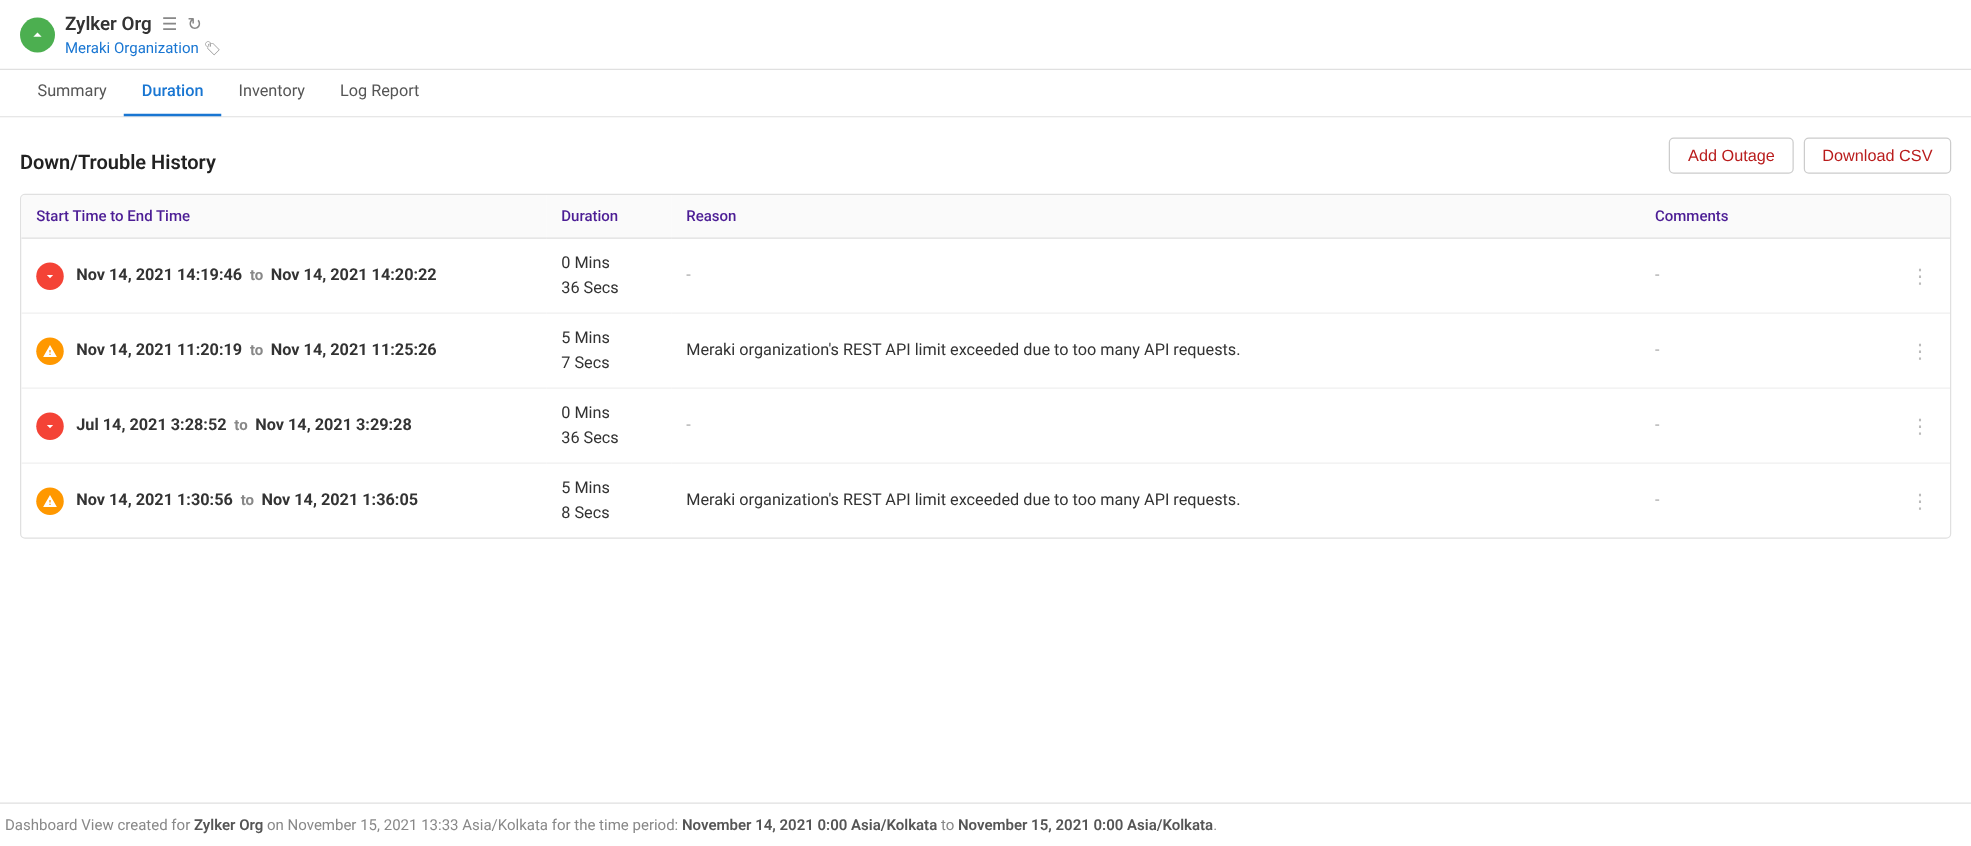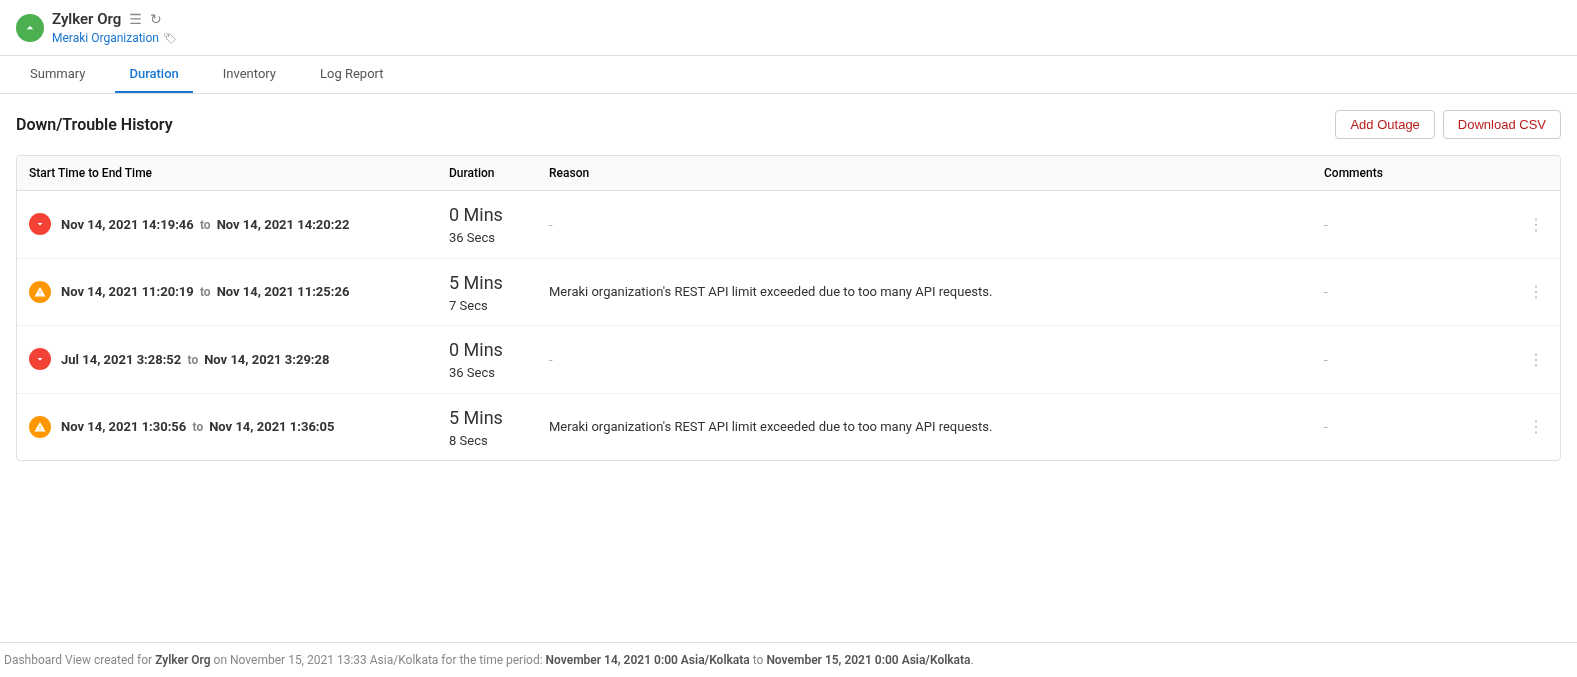--- a/index.html
+++ b/index.html
@@ -14,57 +14,57 @@
     .org-name { font-size: 15px; font-weight: 600; color: #333; }
     .header-icon { cursor: pointer; font-size: 14px; color: #888; }
     .org-subtitle { font-size: 12px; color: #1976d2; margin-top: 3px; display: flex; align-items: center; gap: 4px; }
     .org-title-group { display: flex; flex-direction: column; }
     .tag-icon { color: #888; font-size: 11px; }
     .header-right { display: flex; align-items: center; gap: 10px; }
     .time-dropdown { border: 1px solid #ccc; border-radius: 4px; padding: 5px 10px; font-size: 13px; background: #fff; cursor: pointer; display: flex; align-items: center; gap: 6px; }
     .incident-chat-btn { border: 1px solid #ccc; border-radius: 4px; padding: 5px 12px; font-size: 13px; background: #fff; cursor: pointer; display: flex; align-items: center; gap: 6px; color: #333; }
     
     
-    .nav-tabs { display: flex; gap: 16px; padding: 0 16px; border-bottom: 1px solid #e0e0e0; background: #fff; }
+    .nav-tabs { display: flex; gap: 0; padding: 0 16px; border-bottom: 1px solid #e0e0e0; background: #fff; }
     .nav-tab { padding: 10px 14px; font-size: 13px; color: #555; cursor: pointer; border-bottom: 2px solid transparent; }
     .nav-tab.active { color: #1976d2; border-bottom: 2px solid #1976d2; font-weight: 500; }
     
     
     .main-content { padding: 16px; flex: 1; background: #fff; }
     
     
-    .section-header { display: flex; align-items: center; justify-content: space-between; margin-bottom: 16px; }
+    .section-header { display: flex; align-items: flex-end; justify-content: space-between; margin-bottom: 16px; }
     .section-title { font-size: 16px; font-weight: 600; color: #222; }
     .section-actions { display: flex; gap: 8px; }
     .btn { padding: 6px 14px; font-size: 13px; border: 1px solid #ccc; border-radius: 4px; background: #fff; cursor: pointer; color: #b91c1c; }
     
     
     .table-container { border: 1px solid #e0e0e0; border-radius: 4px; overflow: hidden; }
     .table { width: 100%; border-collapse: collapse; }
-    .table th { background: #fafafa; padding: 10px 12px; text-align: left; font-size: 12px; color: #000000; font-weight: 500; border-bottom: 1px solid #e0e0e0; }
+    .table th { background: #fafafa; padding: 10px 12px; text-align: left; font-size: 12px; color: #4c1d95; font-weight: 500; border-bottom: 1px solid #e0e0e0; }
     .table td { padding: 10px 12px; border-bottom: 1px solid #f0f0f0; font-size: 13px; color: #333; vertical-align: middle; }
     .table tr:last-child td { border-bottom: none; }
     
     .col-time { width: 420px; font-weight: bold; }
     .col-duration { width: 100px; }
     .col-reason { width: auto; }
     .col-comments { width: 200px; }
     .col-actions { width: 40px; }
     
     .time-cell { display: flex; align-items: center; gap: 10px; }
     .status-icon { width: 22px; height: 22px; border-radius: 50%; display: flex; align-items: center; justify-content: center; flex-shrink: 0; }
     .status-down { background: #f44336; }
     .status-warning { background: #ff9800; }
     .status-icon svg { width: 12px; height: 12px; fill: white; }
     
     .time-text { font-size: 13px; color: #333; }
     .time-to { color: #888; font-size: 12px; margin: 0 3px; }
     
     .duration-cell { line-height: 1.5; }
-    .duration-mins { font-size: 18px; }
+    .duration-mins { font-size: 13px; }
     .duration-secs { font-size: 13px; }
     
     .dash { color: #aaa; }
     
     .actions-icon { color: #bbb; cursor: pointer; font-size: 16px; display: flex; flex-direction: column; gap: 2px; padding: 4px; }
     
     
     .footer { padding: 10px 4px; border-top: 1px solid #e0e0e0; background: #fff; font-size: 12px; color: #888; }
     .footer-bold { font-weight: 600; color: #555; }
   </style>

